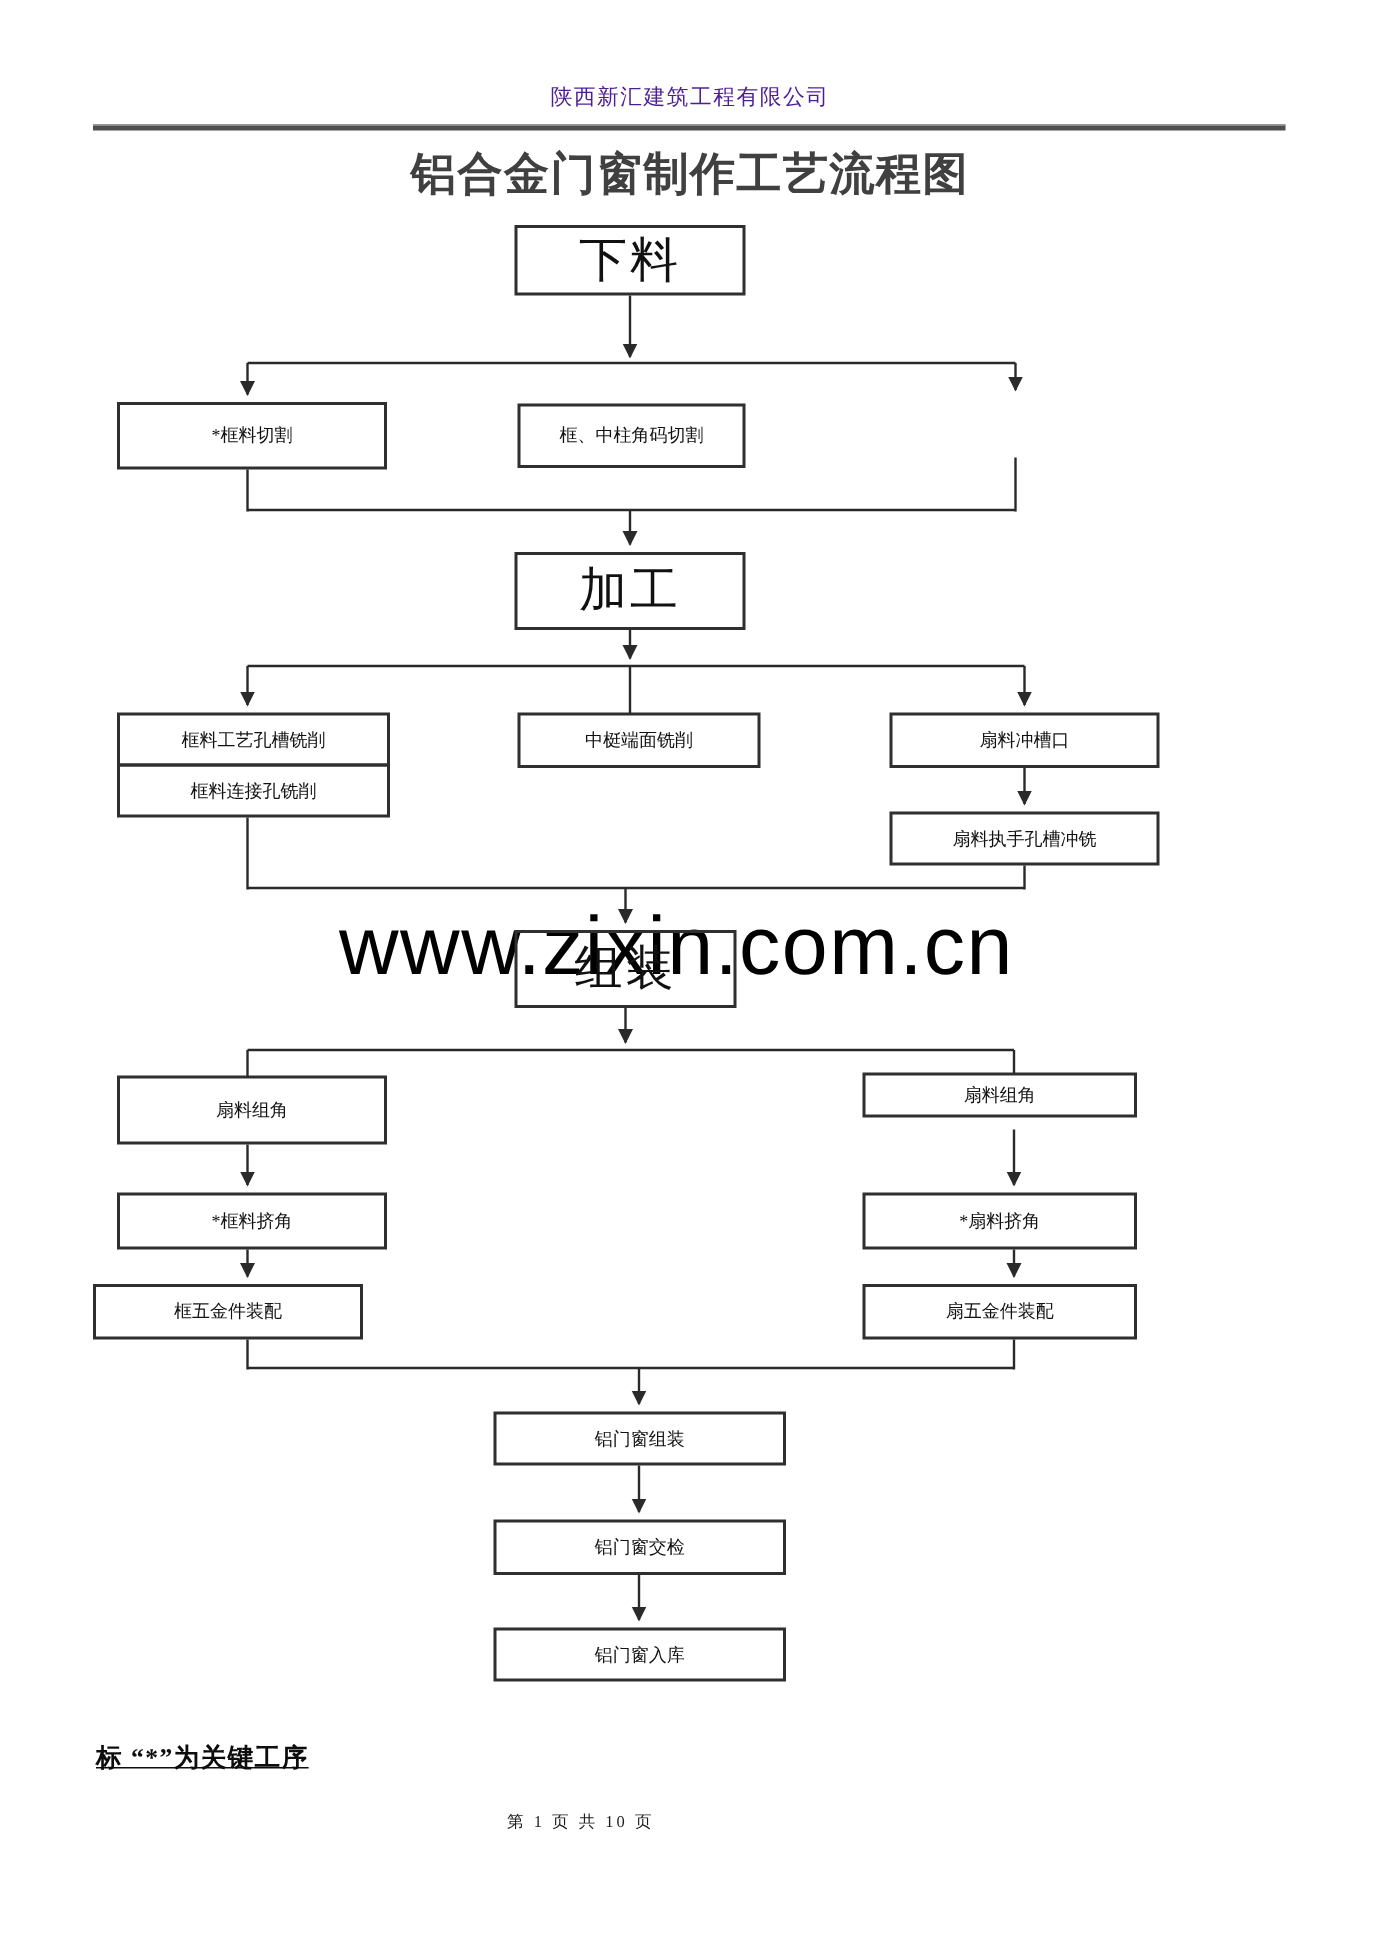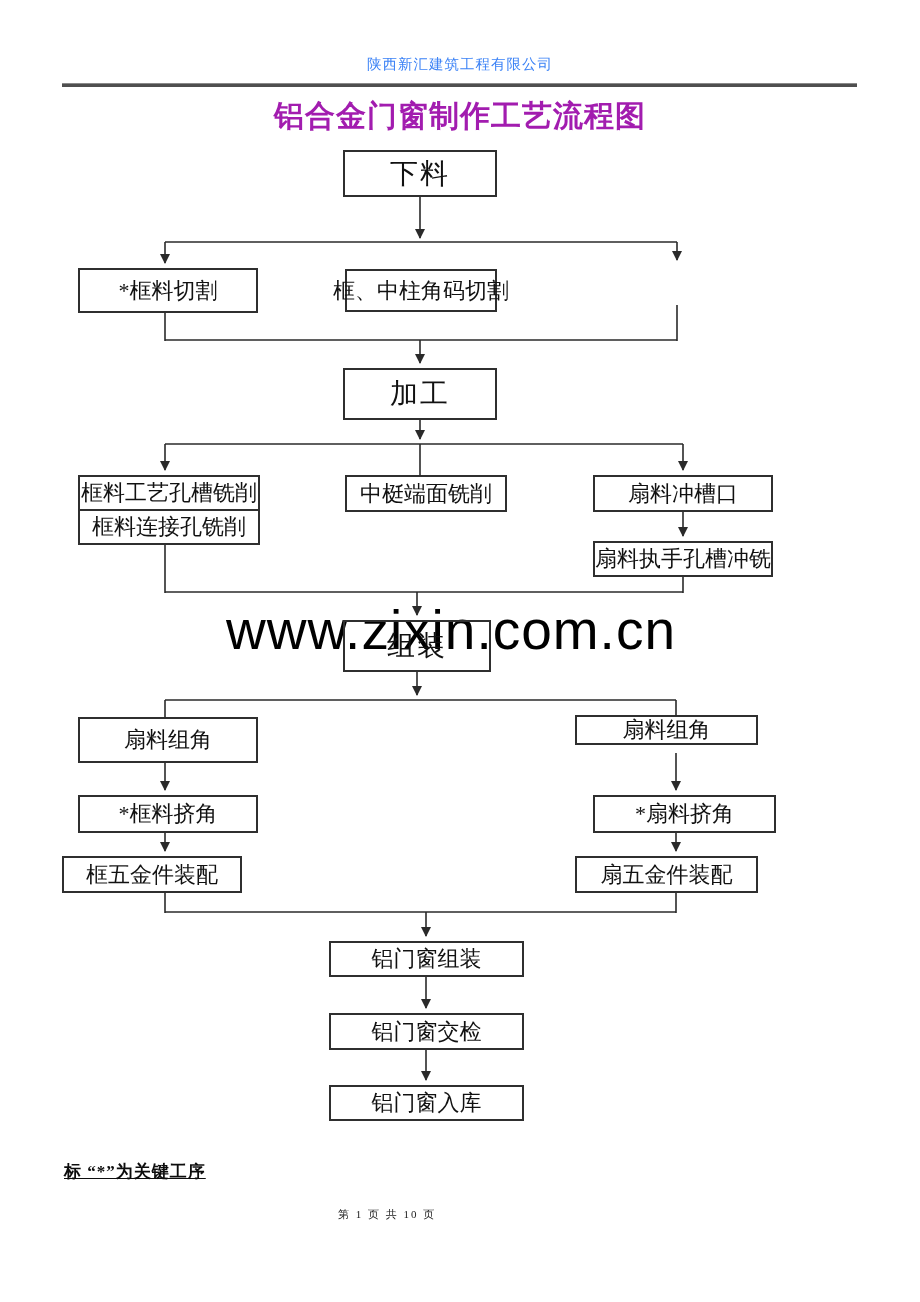--- a/index.html
+++ b/index.html
@@ -2,40 +2,40 @@
 <html><head>
 <meta charset="utf-8">
 <style>
   html,body{margin:0;padding:0;background:#ffffff;}
   .page{
     position:relative;width:920px;height:1302px;background:#ffffff;
     font-family:"Liberation Serif","DejaVu Serif",serif;color:#141414;overflow:hidden;
   }
   .company{
     position:absolute;left:0;top:55px;width:920px;text-align:center;
-    font-size:14.5px;letter-spacing:1px;color:#3b82f6;
+    font-size:14.5px;letter-spacing:1px;color:#4c1d95;
   }
   .header-rule{
     position:absolute;left:62px;top:83px;width:795px;height:3px;
     background:#4f4f4f;border-top:1px solid #8a8a8a;
   }
   .doc-title{
     position:absolute;left:0;top:96px;width:920px;text-align:center;
     font-family:"Liberation Sans","DejaVu Sans",sans-serif;
-    font-size:30px;font-weight:bold;letter-spacing:1px;color:#a21caf;
+    font-size:30px;font-weight:bold;letter-spacing:1px;color:#404040;
   }
   .box{
     position:absolute;box-sizing:border-box;border:2px solid #2f2f2f;
     display:flex;align-items:center;justify-content:center;
-    background:transparent;z-index:3;font-size:22px;color:#111;
+    background:transparent;z-index:3;font-size:12px;color:#111;
     white-space:nowrap;
   }
   .box.stage{
     font-family:"Liberation Sans","DejaVu Sans",sans-serif;
-    font-size:28px;letter-spacing:2px;text-align:right;
+    font-size:32px;letter-spacing:2px;text-align:right;
   }
   .connectors{position:absolute;left:0;top:0;z-index:4;pointer-events:none;}
   .watermark{
     position:absolute;left:226px;top:598px;z-index:2;
     font-family:"Liberation Sans","DejaVu Sans",sans-serif;
     font-size:55px;color:#000000;letter-spacing:1px;white-space:nowrap;
   }
   .footnote{
     position:absolute;left:64px;top:1160px;
     font-size:17px;font-weight:bold;color:#0d0d0d;letter-spacing:1px;text-decoration:underline;
@@ -94,21 +94,21 @@
   <div class="box" style="left:78px;top:717px;width:180px;height:46px">
     <span>扇料组角</span>
     </div>
   <div class="box" style="left:575px;top:715px;width:183px;height:30px">
     <span>扇料组角</span>
     </div>
 
   <div class="box" style="left:78px;top:795px;width:180px;height:38px">
     <span>*框料挤角</span>
     </div>
-  <div class="box" style="left:593px;top:795px;width:183px;height:38px">
+  <div class="box" style="left:575px;top:795px;width:183px;height:38px">
     <span>*扇料挤角</span>
     </div>
 
   <div class="box" style="left:62px;top:856px;width:180px;height:37px">
     <span>框五金件装配</span>
     </div>
   <div class="box" style="left:575px;top:856px;width:183px;height:37px">
     <span>扇五金件装配</span>
     </div>
 

